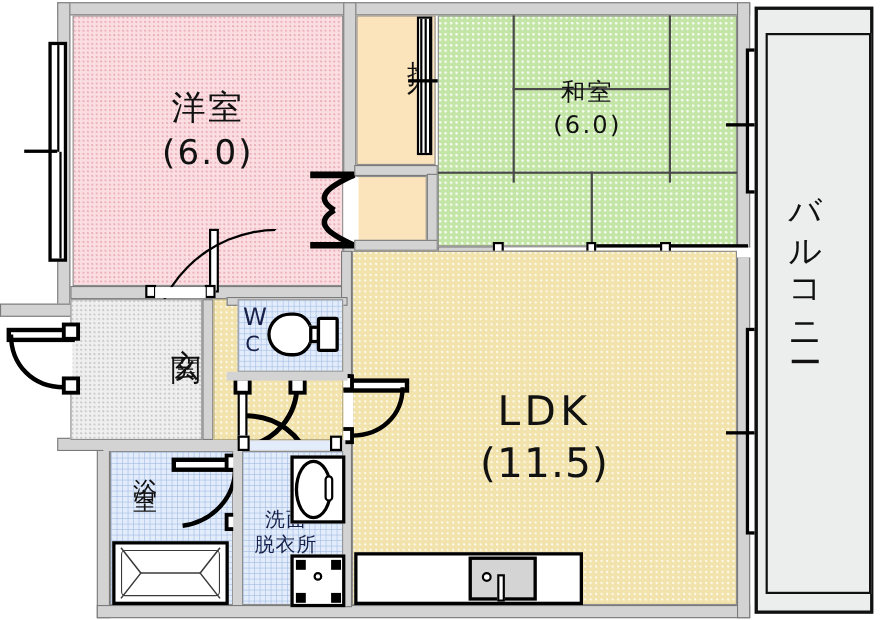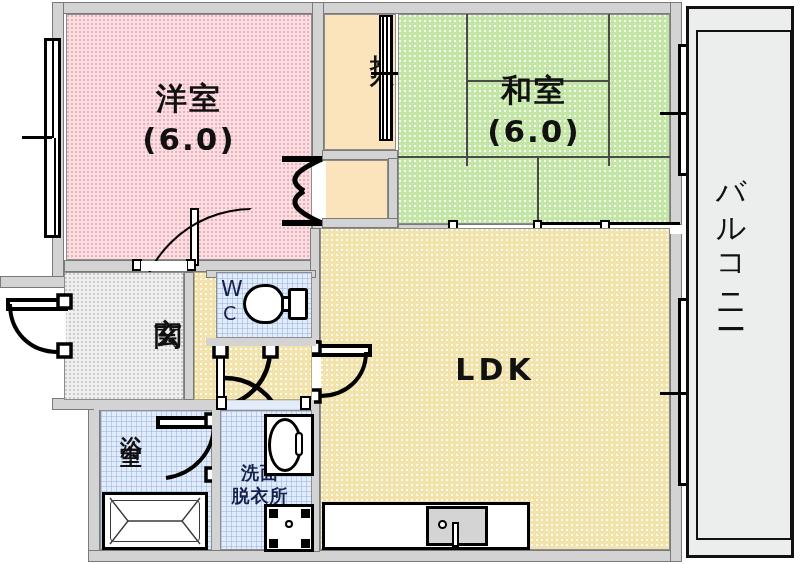--- a/index.html
+++ b/index.html
@@ -28,21 +28,21 @@
 
   
   .room {
     position: absolute;
     border: 1px solid #8d8d8d;
   }
   .room-label {
     position: absolute;
     text-align: center;
     color: #111111;
-    font-weight: 700;
+    font-weight: 400;
     letter-spacing: 2px;
     white-space: nowrap;
     line-height: 1.18;
   }
 
   
   .tex-pink {
     background-color: #fbdee2;
     background-image:
       radial-gradient(circle at 1px 1px, rgba(226,150,162,.65) 0.9px, transparent 1.1px);
@@ -299,43 +299,44 @@
   <div class="wall" style="left:322px; top:218px; width:76px; height:10px;"></div>
 
   <div class="room tex-green" style="left:398px; top:14px; width:272px; height:210px;"></div>
 
   <div class="tline" style="left:466px; top:14px; width:1.5px; height:152px;"></div>
   <div class="tline" style="left:608px; top:14px; width:1.5px; height:152px;"></div>
   <div class="tline" style="left:466px; top:80px; width:143px; height:1.5px;"></div>
   <div class="tline" style="left:398px; top:156px; width:272px; height:1.5px;"></div>
   <div class="tline" style="left:537px; top:156px; width:1.5px; height:68px;"></div>
 
-  <div class="room-label" style="left:398px; top:72px; width:272px; font-size:31px;">
+  <div class="room-label" style="left:398px; top:72px; width:272px; font-size:22px;">
     <div>和室</div>
     <div style="margin-top:4px;">(6.0)</div>
   </div>
 
   <div class="window-v" style="left:678px; top:44px; width:17px; height:132px;">
     <div class="sash" style="left:5px; top:0; bottom:50%;"></div>
     <div class="sash" style="left:7px; top:50%; bottom:0;"></div>
   </div>
   <div class="sash-tick" style="left:660px; top:112px; width:34px;"></div>
 
   <div class="wall" style="left:398px; top:224px; width:284px; height:10px;"></div>
 
   <div class="abs" style="left:448px; top:225px; width:250px; height:9px; background:#ffffff;"></div>
   <div class="slide-track" style="left:455px; top:228px; width:150px;"></div>
   <div class="slide-track" style="left:540px; top:222px; width:140px;"></div>
   <div class="slide-stop" style="left:448px; top:220px; width:10px; height:17px;"></div>
   <div class="slide-stop" style="left:533px; top:220px; width:9px; height:17px;"></div>
   <div class="slide-stop" style="left:600px; top:220px; width:10px; height:17px;"></div>
 
   <div class="room tex-yellow" style="left:320px; top:228px; width:350px; height:322px;"></div>
-  <div class="room-label" style="left:320px; top:352px; width:350px; font-size:30px; letter-spacing:4px;">
+  <div class="room-label" style="left:320px; top:352px; width:350px; font-size:37px; letter-spacing:4px;">
     <div>LDK</div>
+    <div style="margin-top:4px; letter-spacing:1px;">(11.5)</div>
   </div>
 
   <div class="wall" style="left:310px; top:228px; width:10px; height:324px;"></div>
 
   <div class="abs" style="left:312px; top:348px; width:9px; height:52px; background:#ffffff;"></div>
   <svg class="abs" style="left:306px; top:340px;" width="70" height="70" viewBox="0 0 70 70">
     <path d="M8,10 L8,58" stroke="#000" stroke-width="0" fill="none"></path>
     <path d="M10,10 C38,10 58,30 58,58" stroke="#000" stroke-width="4" fill="none" transform="rotate(-90 10 10) translate(0 0)"></path>
     <rect x="8" y="6" width="56" height="9" fill="#fff" stroke="#000" stroke-width="4"></rect>
     <path d="M60,12 C60,38 40,56 14,56" stroke="#000" stroke-width="4" fill="none"></path>

